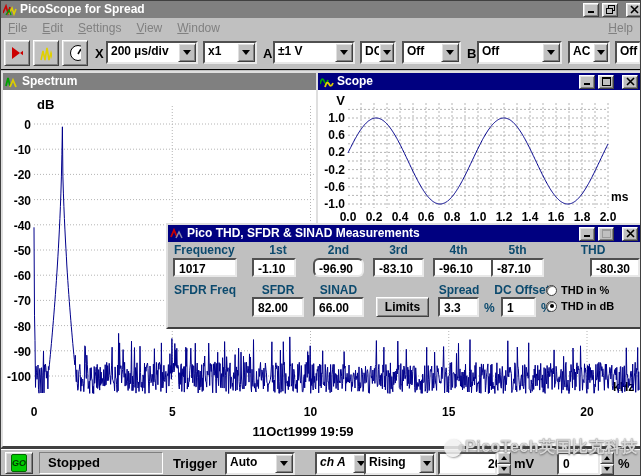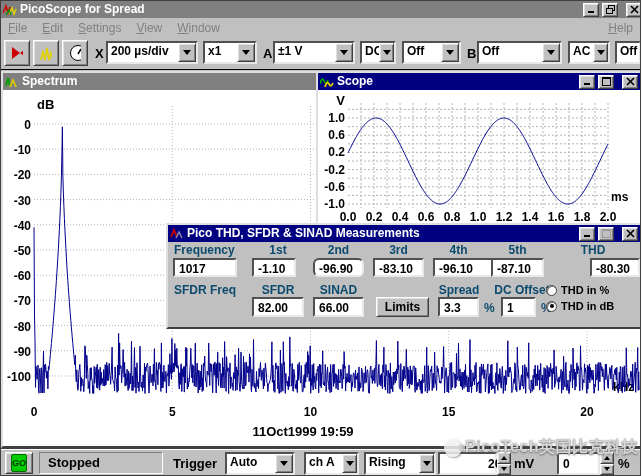--- a/index.html
+++ b/index.html
@@ -399,21 +399,21 @@
     <div class="status-panel sunken">Stopped</div>
     <span class="sb-label" style="left:172px;top:7px;">Trigger</span>
 
     <div class="dropdown sb-dd" style="left:224px;width:70px;">
       <span class="dd-box"></span>
       <span class="dd-text">Auto</span>
       <span class="dd-btn raised">
           <i class="tri-dn"></i>
         </span>
     </div>
-    <div class="dropdown sb-dd" style="left:303px;width:55px;">
+    <div class="dropdown sb-dd" style="left:314px;width:55px;font-style:italic;">
       <span class="dd-box"></span>
       <span class="dd-text">ch A</span>
       <span class="dd-btn raised" style="width:13px;">
           <i class="tri-dn"></i>
         </span>
     </div>
     <div class="dropdown sb-dd" style="left:363px;width:72px;">
       <span class="dd-box"></span>
       <span class="dd-text">Rising</span>
       <span class="dd-btn raised" style="width:13px;">

